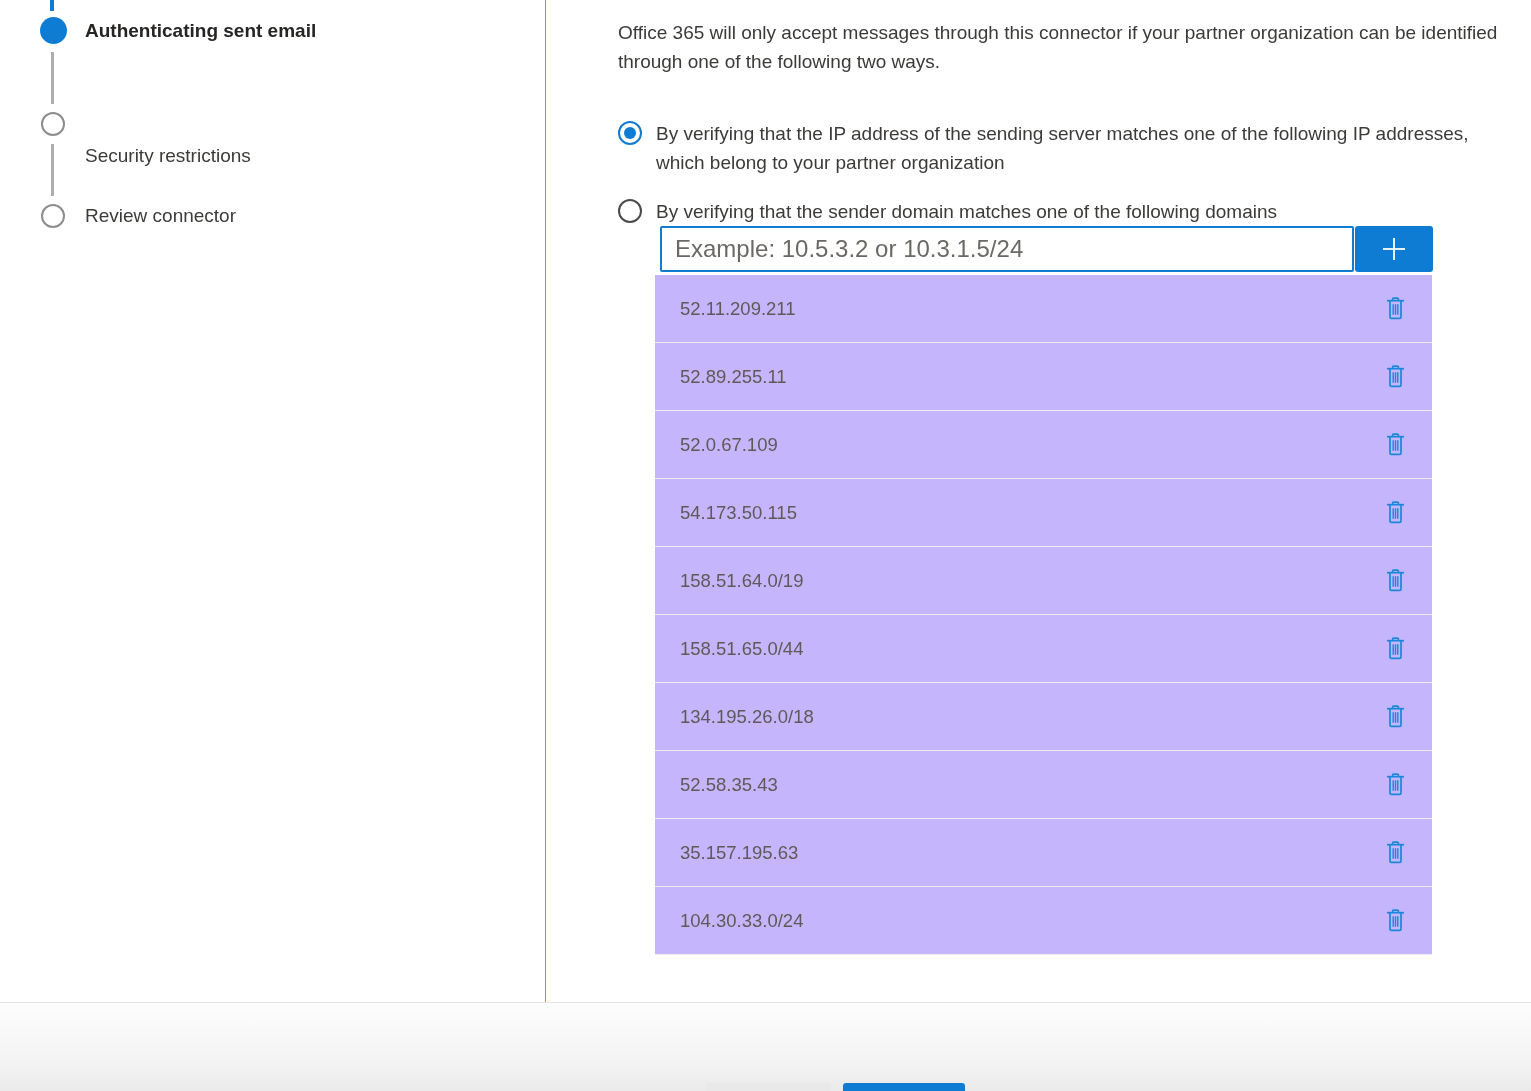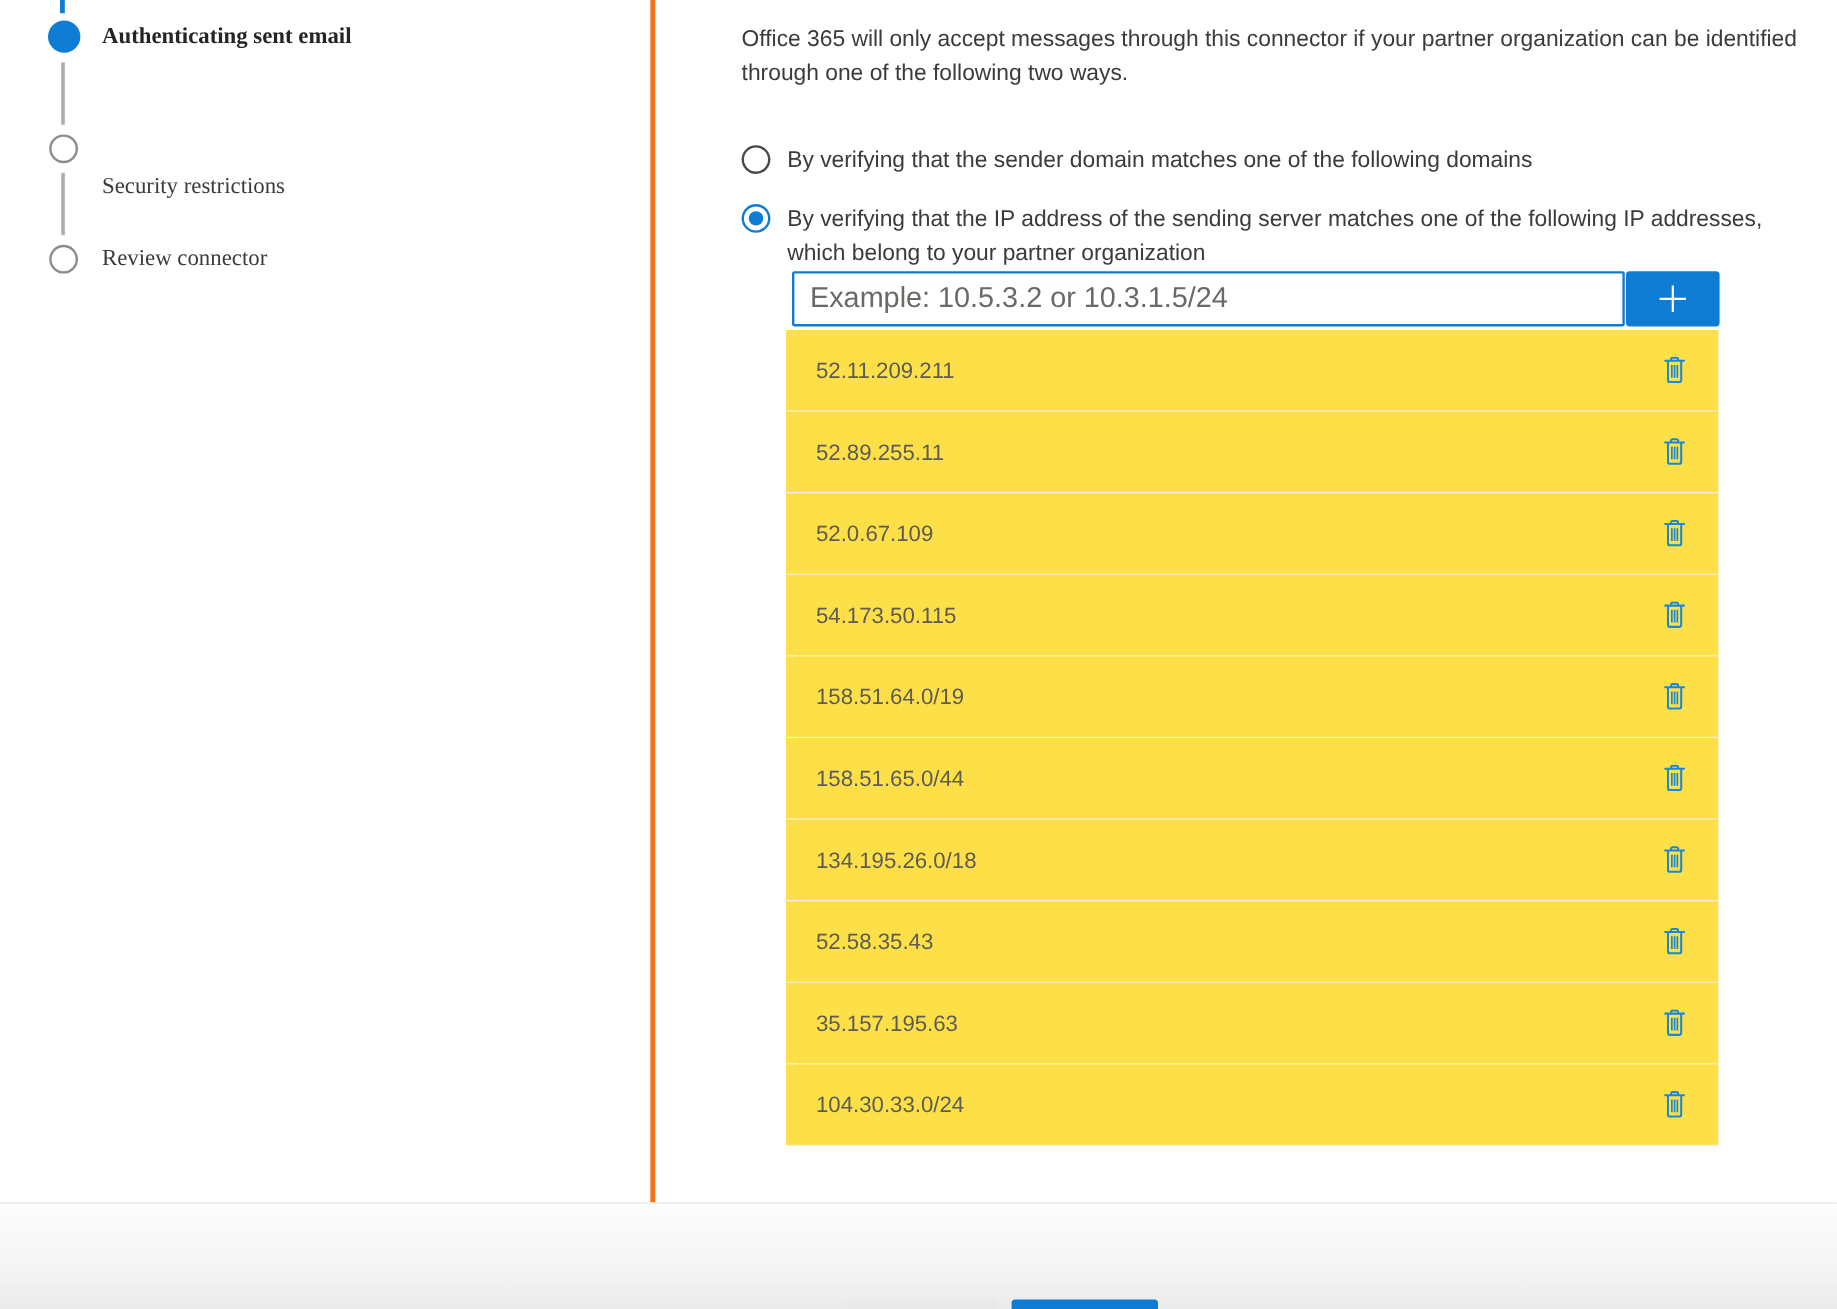--- a/index.html
+++ b/index.html
@@ -9,21 +9,21 @@
     --text-mid:#5d5b58;
     --sep:#ededed;
   }
   *{margin:0;padding:0;box-sizing:border-box;}
   html,body{width:1531px;height:1091px;overflow:hidden;background:#fff;
     font-family:"Liberation Sans",sans-serif;}
   body{position:relative;}
 
   
   .sidebar{position:absolute;left:0;top:0;width:546px;height:1002px;
-    border-right:4px solid #f97316;background:#fff;font-family:Liberation Serif, serif;}
+    border-right:1px solid #f97316;background:#fff;}
   .step-tail{position:absolute;left:50px;top:0;width:4px;height:11px;background:var(--accent);}
   .step-dot-active{position:absolute;left:40px;top:17px;width:27px;height:27px;
     border-radius:50%;background:var(--accent);}
   .step-connector{position:absolute;left:51px;width:3px;background:#adadad;}
   .conn-1{top:52px;height:52px;}
   .conn-2{top:144px;height:52px;}
   .step-circle{position:absolute;left:41px;width:24px;height:24px;border-radius:50%;
     border:2.5px solid #8f8d8b;background:#fff;}
   .circ-2{top:112px;}
   .circ-3{top:204px;}
@@ -50,21 +50,21 @@
 
   .input-row{display:flex;margin-left:42px;}
   .ip-input{width:694px;height:46px;border:2px solid var(--accent);border-radius:2px;
     padding:0 13px;font-size:24px;color:var(--text-dark);font-family:inherit;outline:none;}
   .ip-input::placeholder{color:#6b6965;}
   .add-btn{width:78px;height:46px;margin-left:1px;background:var(--accent);border:none;
     border-radius:3px;display:flex;align-items:center;justify-content:center;cursor:pointer;}
 
   .ip-list{margin-left:37px;margin-top:3px;width:777px;}
   .ip-row{height:68px;display:flex;align-items:center;justify-content:space-between;
-    padding:0 27px 0 25px;border-bottom:1px solid var(--sep);background:#fde047;}
+    padding:0 27px 0 25px;border-bottom:1px solid var(--sep);background:#c4b5fd;}
   .ip-text{font-size:18.5px;color:var(--text-mid);}
   .trash-btn{background:none;border:none;padding:0;cursor:pointer;display:flex;align-items:center;}
 
   
   .footer{position:absolute;left:0;top:1002px;width:1531px;height:89px;
     border-top:1px solid #e5e5e5;
     background:linear-gradient(180deg,#fdfdfd 0%,#f3f3f3 70%,#eaeaea 100%);}
   .footer-buttons{position:absolute;left:706px;top:37px;display:flex;gap:12px;margin-top:43px;}
   .btn{height:45px;border:none;border-radius:3px;font-family:inherit;font-size:18.5px;
     font-weight:600;display:flex;align-items:center;justify-content:center;cursor:pointer;}
@@ -90,26 +90,26 @@
   <div class="step-circle circ-3"></div>
   <div class="step-label lbl-3">Review connector</div>
 </div>
 
 <div class="main">
 
   <p class="description">Office 365 will only accept messages through this connector if your partner organization can be identified through one of the following two ways.</p>
 
   <div class="options">
     <div class="radio-row">
+      <div class="radio-outer selected"></div>
+      <div class="radio-label two-line">By verifying that the IP address of the sending server matches one of the following IP addresses, which belong to your partner organization</div>
+    </div>
+    <div class="radio-row">
       <div class="radio-outer"></div>
       <div class="radio-label">By verifying that the sender domain matches one of the following domains</div>
-    </div>
-    <div class="radio-row">
-      <div class="radio-outer selected"></div>
-      <div class="radio-label two-line">By verifying that the IP address of the sending server matches one of the following IP addresses, which belong to your partner organization</div>
     </div>
   </div>
 
   <div class="input-row">
     <input class="ip-input" type="text" placeholder="Example: 10.5.3.2 or 10.3.1.5/24" style="">
     <button class="add-btn">
       <svg width="28" height="28" viewBox="0 0 28 28">
         <line x1="14" y1="3" x2="14" y2="25" stroke="#fff" stroke-width="1.8"></line>
         <line x1="3" y1="14" x2="25" y2="14" stroke="#fff" stroke-width="1.8"></line>
       </svg>

